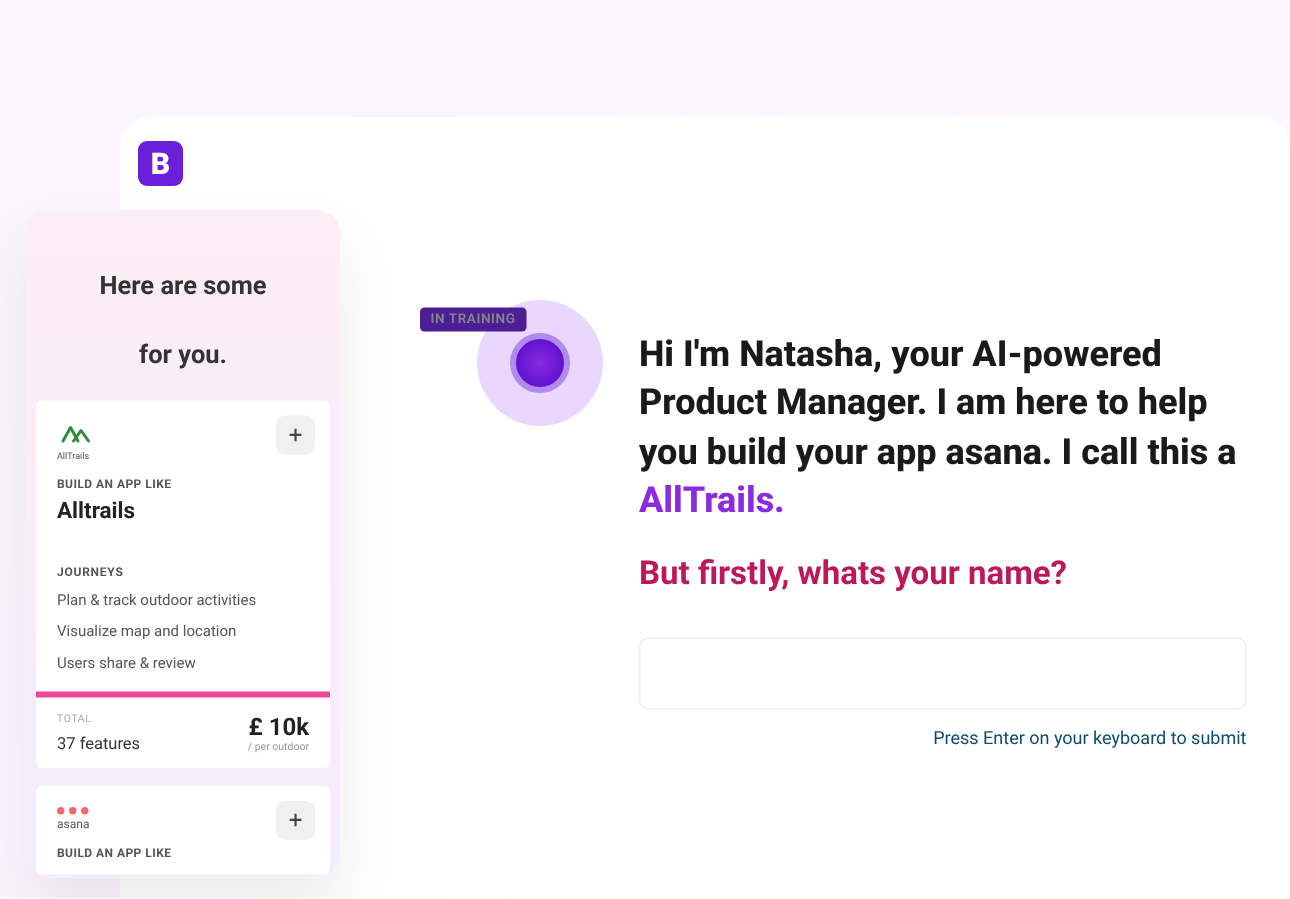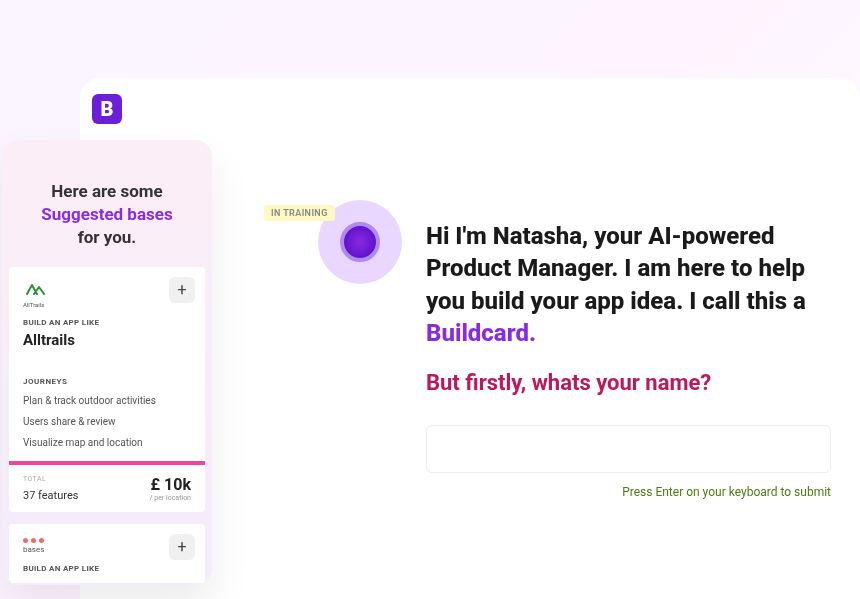--- a/index.html
+++ b/index.html
@@ -31,21 +31,21 @@
     border-radius: 6px;
     color: #fff;
     font-weight: 900;
     font-size: 20px;
     display: flex;
     align-items: center;
     justify-content: center;
   }
   .sidebar-card {
     position: absolute;
-    left: 2px;
+    left: 17px;
     top: 140px;
     width: 210px;
     height: 445px;
     background: linear-gradient(180deg, #fceef6 0%, #f3ecfb 100%);
     border-radius: 16px;
     box-shadow: 0 20px 40px rgba(0,0,0,0.08);
     padding: 40px 0 0 0;
     overflow: hidden;
   }
   .sidebar-heading {
@@ -146,27 +146,27 @@
   .asana-dots {
     display: flex;
     gap: 3px;
     margin-bottom: 2px;
   }
   .asana-dots span {
     width: 5px; height: 5px; border-radius: 50%; background: #f06a6a;
   }
   .in-training {
     position: absolute;
-    left: 264px;
+    left: 280px;
     top: 205px;
     font-size: 9px;
     font-weight: 600;
     color: #888;
     letter-spacing: 0.4px;
-    background: #fef9c3;
+    background: #4c1d95;
     padding: 3px 7px;
     border-radius: 3px;
     z-index: 5;
   }
   .avatar-ring {
     position: absolute;
     left: 318px;
     top: 200px;
     width: 84px;
     height: 84px;
@@ -216,80 +216,80 @@
     font-size: 15px;
     outline: none;
   }
   .hint {
     position: absolute;
     left: 426px;
     top: 485px;
     width: 405px;
     text-align: right;
     font-size: 12px;
-    color: #4d7c0f;
+    color: #0c4a6e;
   }
 </style>
 </head>
 <body>
 
 <div class="main-panel"></div>
 
 <div class="logo-b">B</div>
 
 <div class="sidebar-card">
   <div class="sidebar-heading">
     <span>Here are some</span><br>
-    <span class="purple">Suggested bases</span><br>
+    <br>
     <span>for you.</span>
   </div>
 
   <div class="base-card">
     <svg class="base-icon" viewBox="0 0 24 14">
         <path d="M4 12 L9 3 L14 12 M11 12 L16 5 L21 12" stroke="#2d8f3a" stroke-width="2" fill="none" stroke-linecap="round" stroke-linejoin="round"></path>
       </svg>
     <div class="base-icon-label">AllTrails</div>
     <div class="plus-btn">+</div>
     <div class="base-kicker">BUILD AN APP LIKE</div>
     <div class="base-title">Alltrails</div>
     <div class="base-subkicker">JOURNEYS</div>
     <div class="base-feature">Plan &amp; track outdoor activities</div>
+    <div class="base-feature">Visualize map and location</div>
     <div class="base-feature">Users share &amp; review</div>
-    <div class="base-feature">Visualize map and location</div>
     <div class="base-footer">
       <div>
         <div class="base-total-label">TOTAL</div>
         <div class="base-features-count">37 features</div>
       </div>
       <div>
         <div class="base-price">£ 10k</div>
-        <div class="base-price-sub">/ per location</div>
+        <div class="base-price-sub">/ per outdoor</div>
       </div>
     </div>
   </div>
 
   <div class="base-card">
     <div class="asana-dots">
       <span></span>
         <span></span>
         <span></span>
     </div>
-    <div class="base-icon-label" style="font-size:8px;">bases</div>
+    <div class="base-icon-label" style="font-size:8px;">asana</div>
     <div class="plus-btn">+</div>
     <div class="base-kicker">BUILD AN APP LIKE</div>
   </div>
 </div>
 
 <div class="in-training">IN TRAINING</div>
 
 <div class="avatar-ring">
   <div class="avatar-inner"></div>
 </div>
 
 <div class="greeting">
-  <span>Hi I'm Natasha, your AI-powered Product Manager. I am here to help you build your app idea. I call this a </span><span class="purple">Buildcard.</span>
+  <span>Hi I'm Natasha, your AI-powered Product Manager. I am here to help you build your app asana. I call this a </span><span class="purple">AllTrails.</span>
 </div>
 
 <div class="question">But firstly, whats your name?</div>
 
 <input class="name-input" type="text" placeholder="" style="">
 
 <div class="hint">Press Enter on your keyboard to submit</div>
 
 </body></html>

